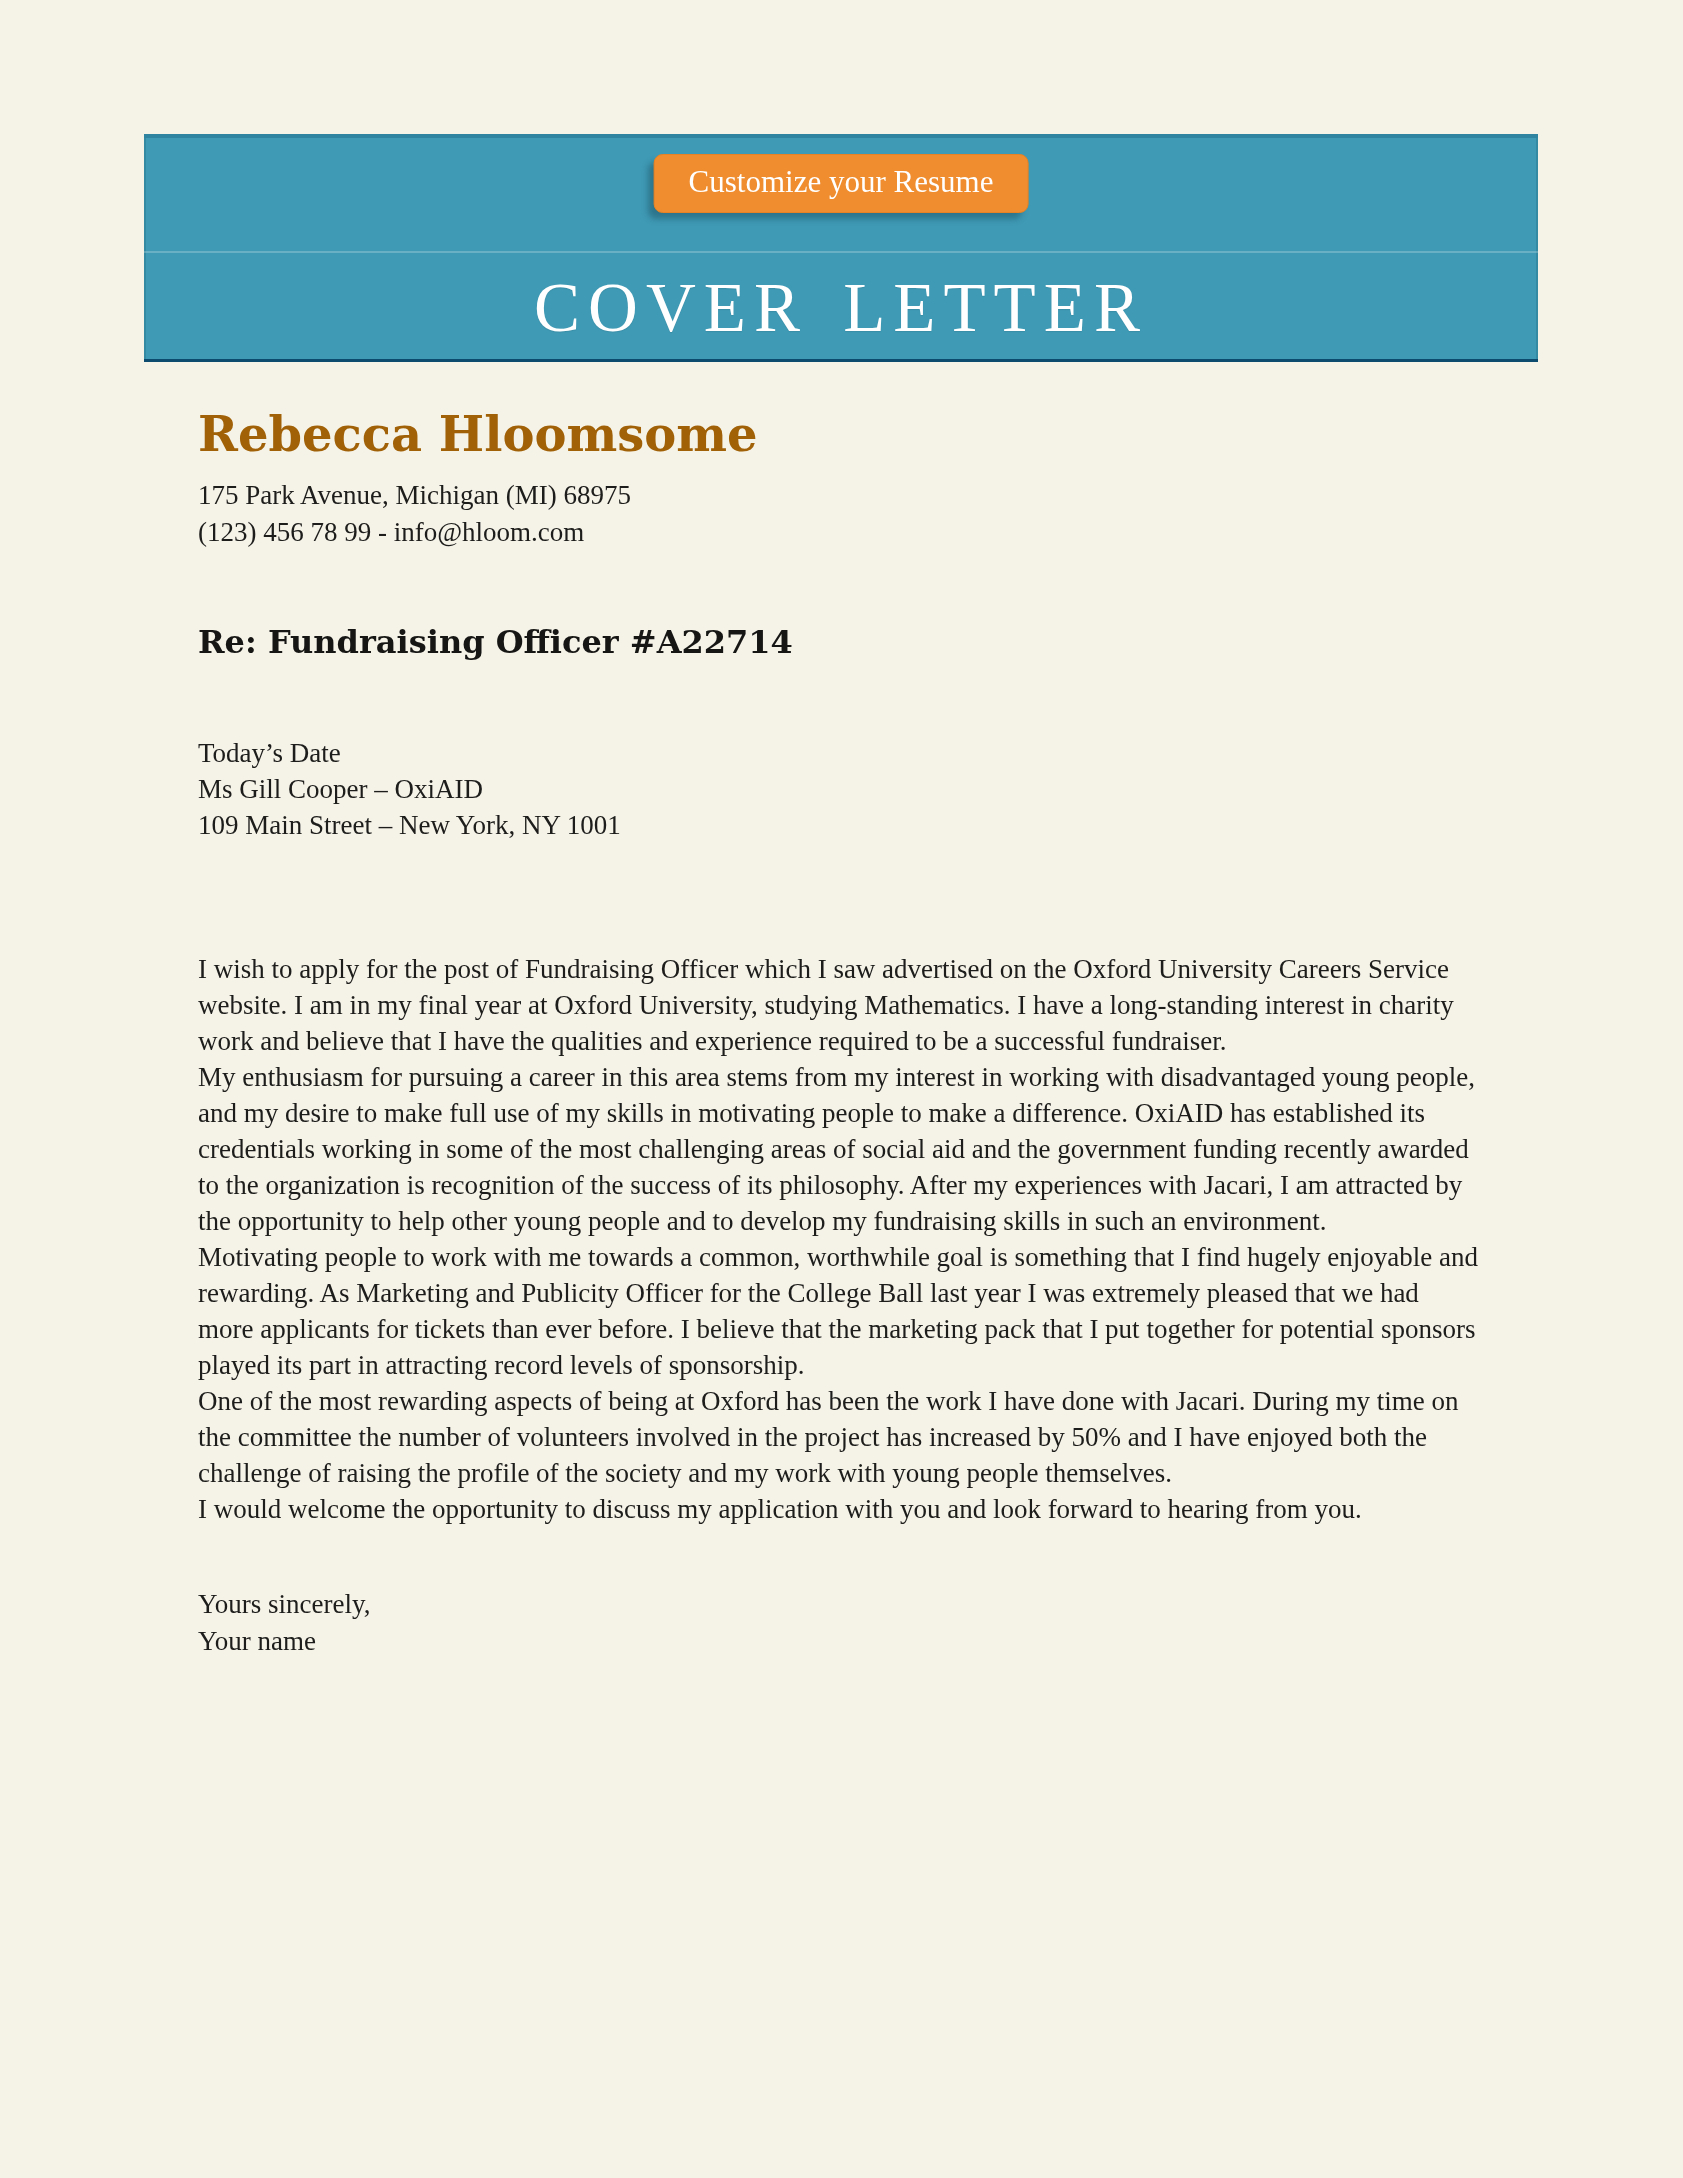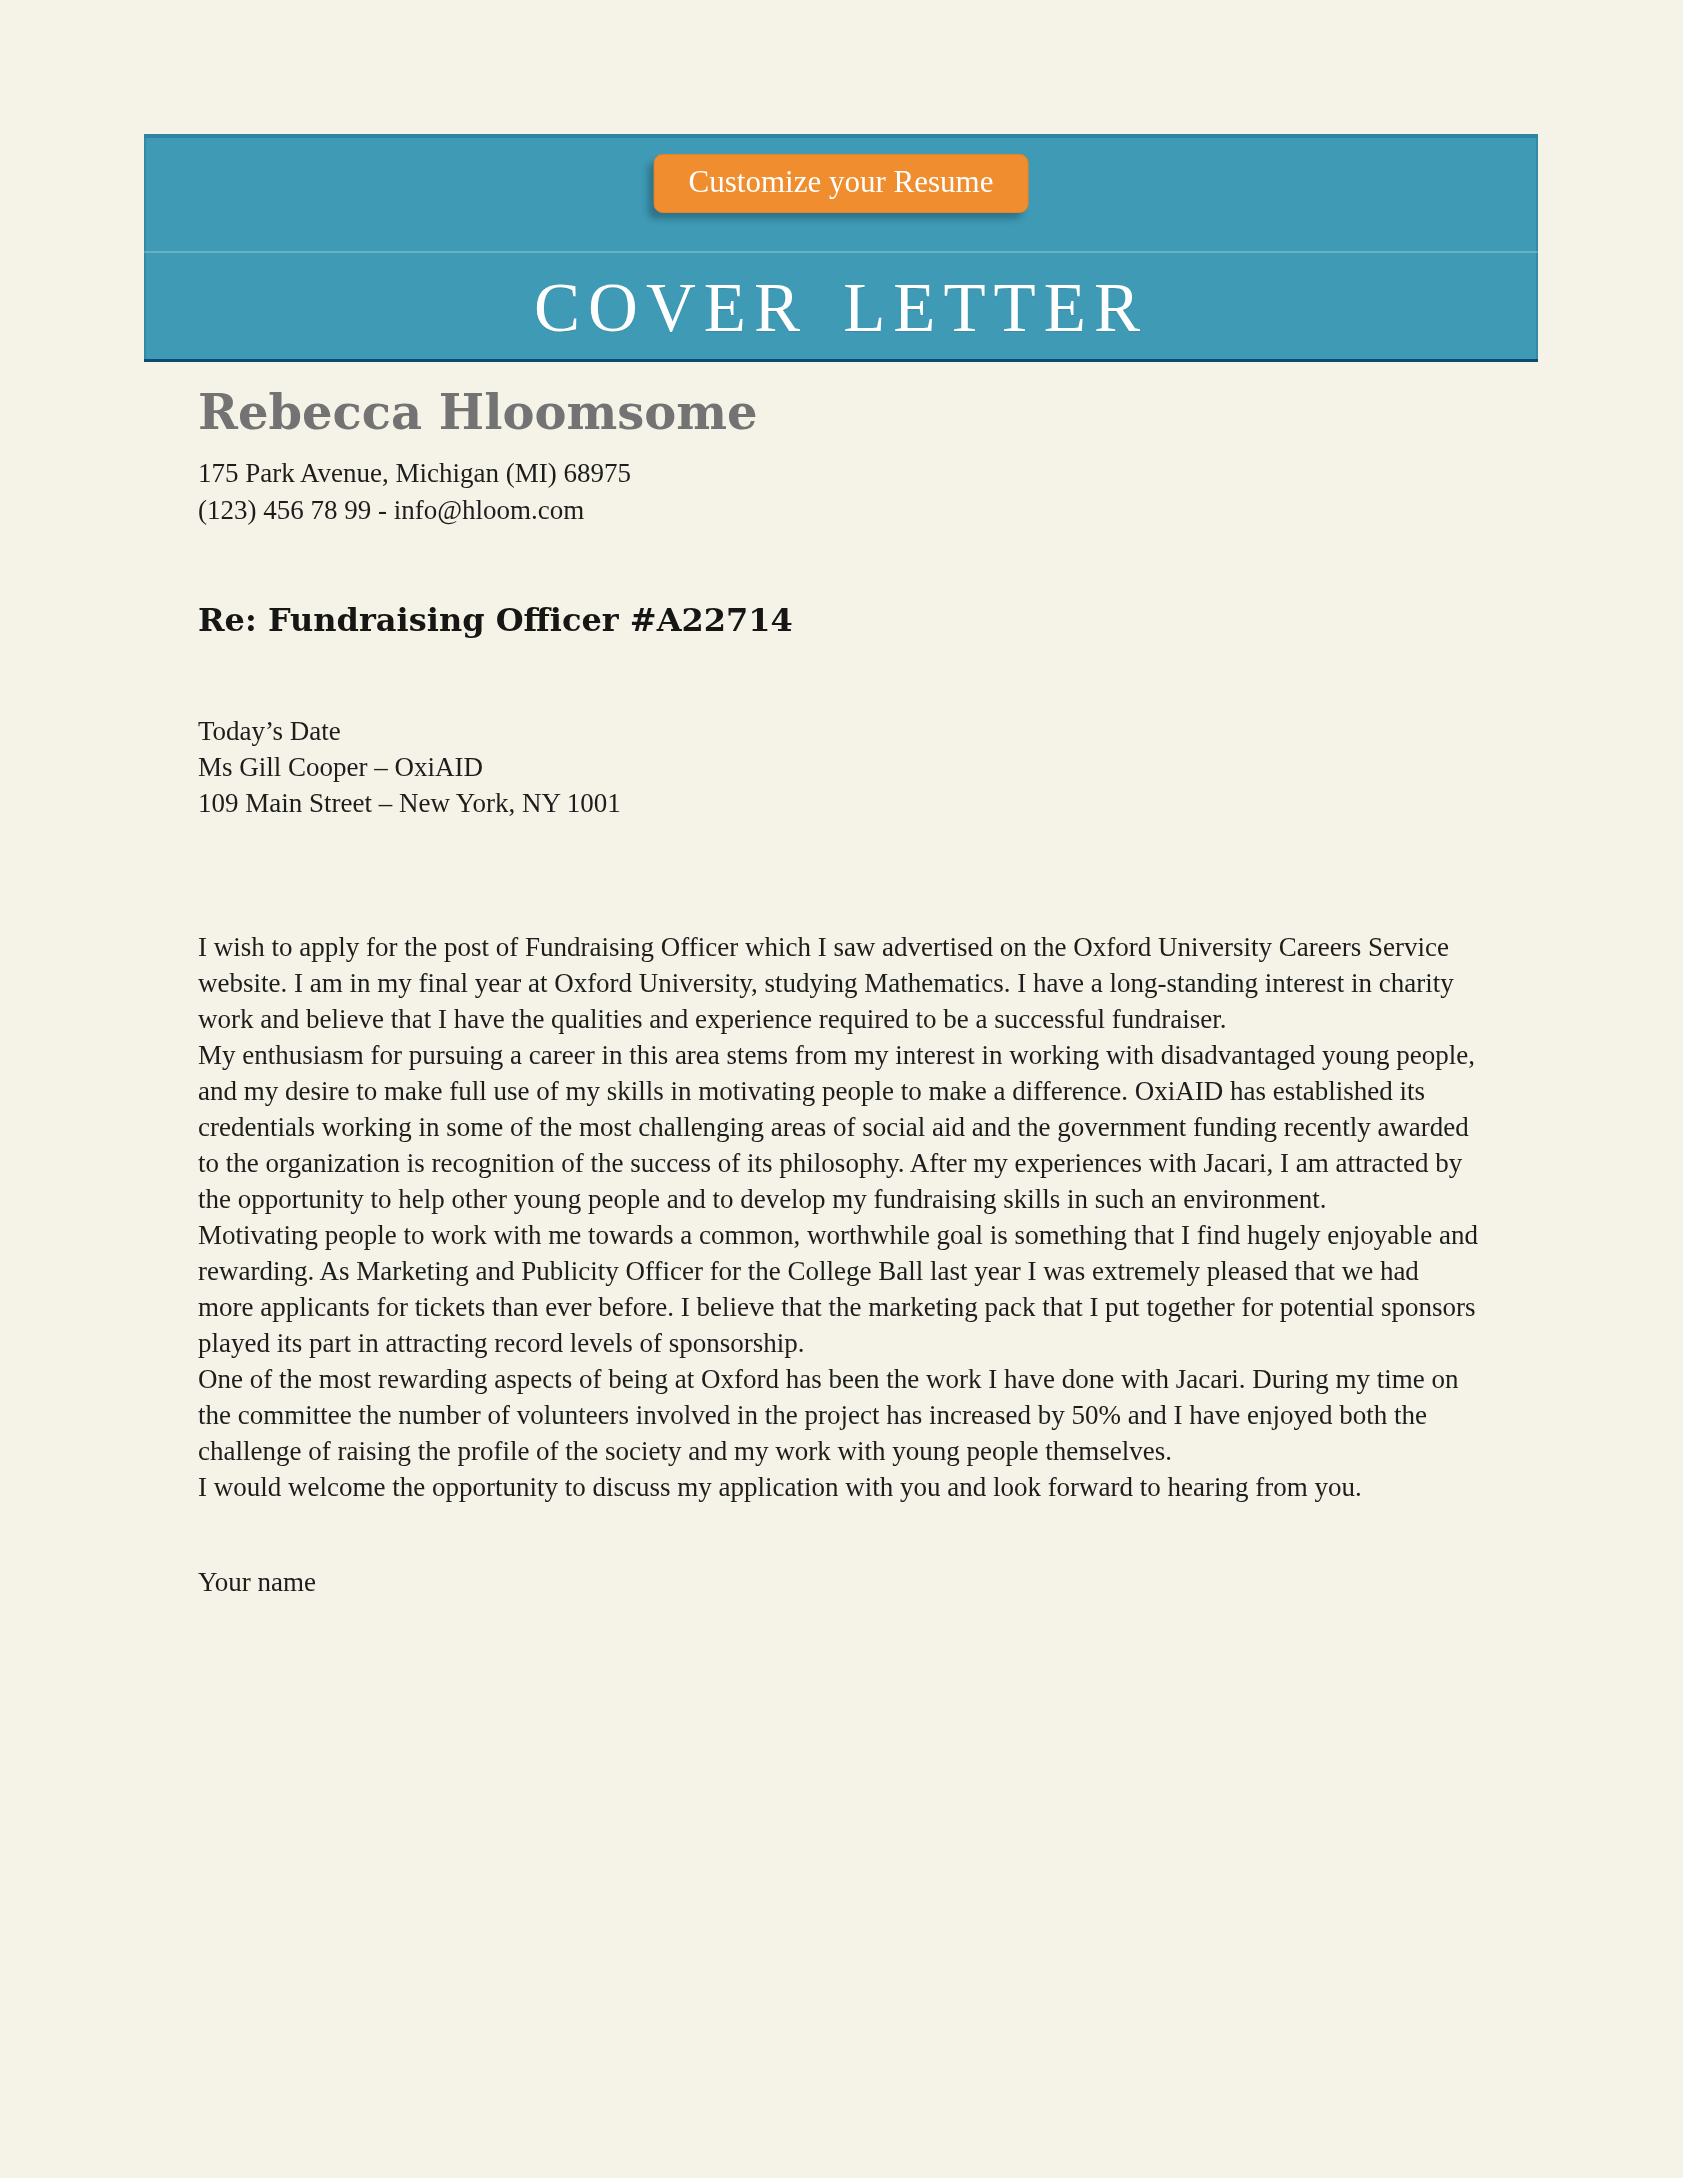--- a/index.html
+++ b/index.html
@@ -79,26 +79,26 @@
   }
 
   
   .content {
     position: absolute;
     left: 198px;
     top: 361px;
     width: 1282px;
   }
   .sender-name {
-    margin-top: 21px;
+    margin-top: 43px;
     font-family: "DejaVu Serif", serif;
     font-weight: bold;
     font-size: 48px;
     line-height: 61px;
-    color: #737373;
+    color: #a16207;
   }
   .sender-lines {
     margin-top: 12px;
     font-size: 27px;
     line-height: 37px;
   }
   .subject {
     margin-top: 69px;
     font-family: "DejaVu Serif", serif;
     font-weight: bold;
@@ -156,18 +156,19 @@
 
     <div class="body-copy">
       <p>I wish to apply for the post of Fundraising Officer which I saw advertised on the Oxford University Careers Service website. I am in my final year at Oxford University, studying Mathematics. I have a long-standing interest in charity work and believe that I have the qualities and experience required to be a successful fundraiser.</p>
       <p>My enthusiasm for pursuing a career in this area stems from my interest in working with disadvantaged young people, and my desire to make full use of my skills in motivating people to make a difference. OxiAID has established its credentials working in some of the most challenging areas of social aid and the government funding recently awarded to the organization is recognition of the success of its philosophy. After my experiences with Jacari, I am attracted by the opportunity to help other young people and to develop my fundraising skills in such an environment.</p>
       <p>Motivating people to work with me towards a common, worthwhile goal is something that I find hugely enjoyable and rewarding. As Marketing and Publicity Officer for the College Ball last year I was extremely pleased that we had more applicants for tickets than ever before. I believe that the marketing pack that I put together for potential sponsors played its part in attracting record levels of sponsorship.</p>
       <p>One of the most rewarding aspects of being at Oxford has been the work I have done with Jacari. During my time on the committee the number of volunteers involved in the project has increased by 50% and I have enjoyed both the challenge of raising the profile of the society and my work with young people themselves.</p>
       <p>I would welcome the opportunity to discuss my application with you and look forward to hearing from you.</p>
     </div>
 
     <div class="closing">
+      <div>Yours sincerely,</div>
       <div>Your name</div>
     </div>
 
   </div>
 </div>
 
 
 </body></html>

